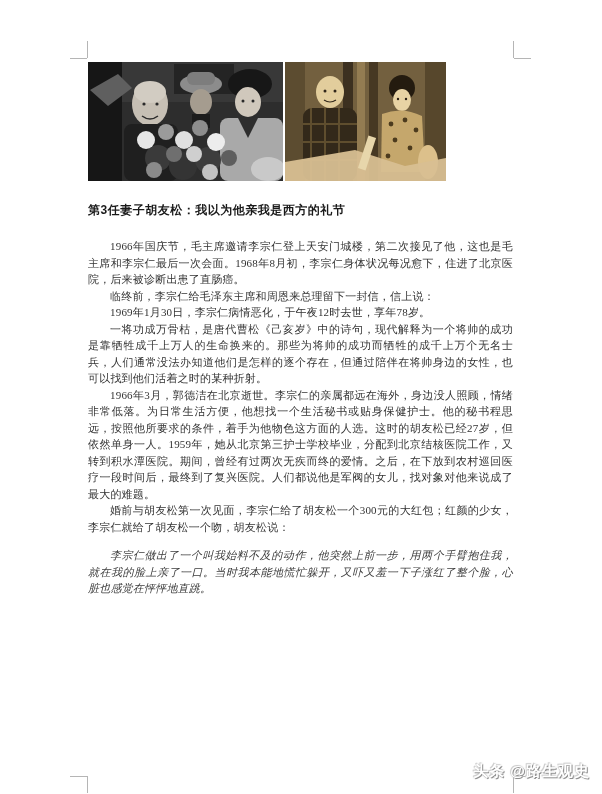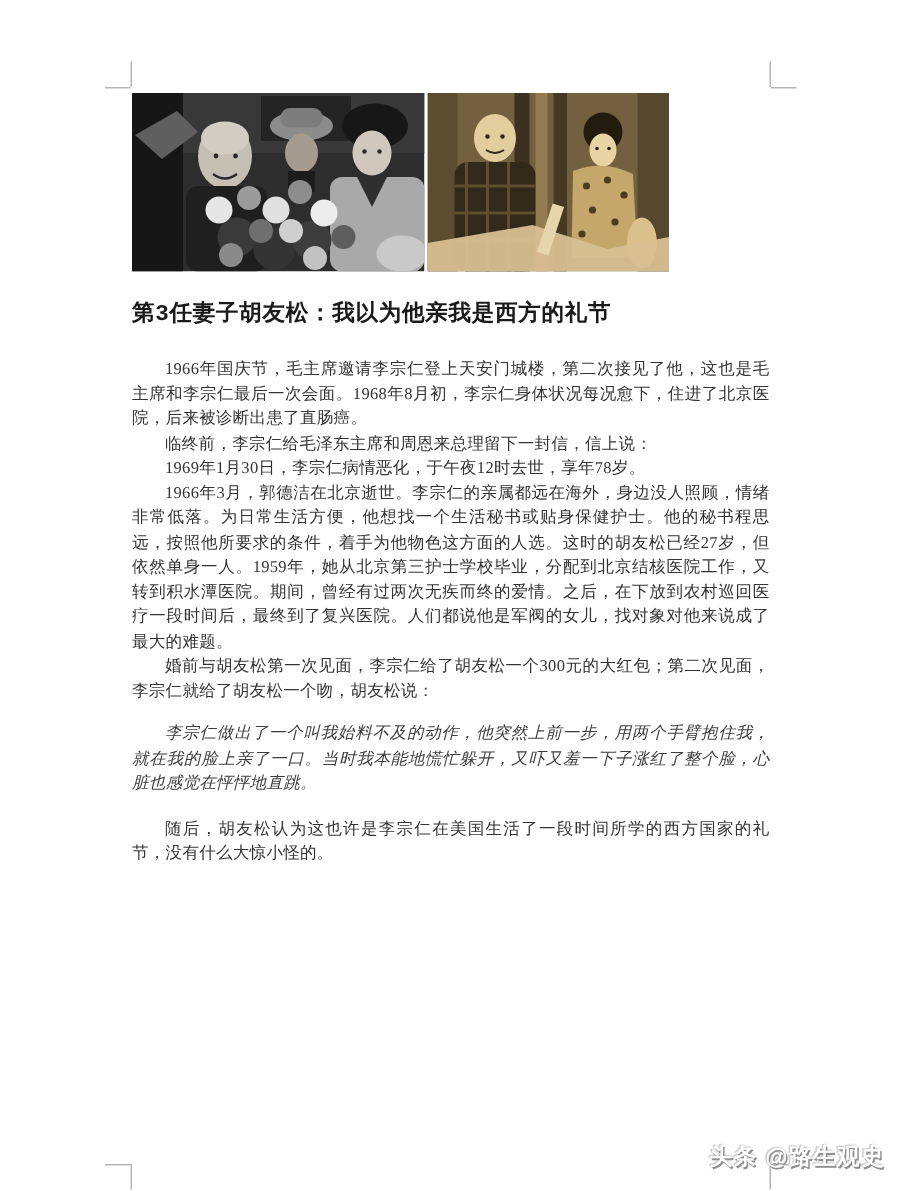--- a/index.html
+++ b/index.html
@@ -13,22 +13,22 @@
   .mark{position:absolute;background:#b5b5b5;}
   .mark.v{width:1px;height:17px;}
   .mark.h{height:1px;width:17px;}
 
   .content{position:absolute;left:88px;top:62px;width:425px;}
 
   .photo-row{display:flex;gap:2px;height:119px;}
   .photo-row svg{display:block;}
 
   h1.title{
-    font-family:Liberation Mono, monospace;
-    font-size:15px;line-height:14px;font-weight:bold;color:#1a1a1a;
+    font-family:Liberation Sans, sans-serif;
+    font-size:12px;line-height:14px;font-weight:bold;color:#1a1a1a;
     margin:22px 0 16px 0;letter-spacing:.5px;
   }
 
   p{margin:0;font-size:11px;line-height:16.5px;color:#333333;
     text-align:justify;text-indent:2em;letter-spacing:.2px;}
   p.first{margin-top:21px;}
   p.quote{font-style:italic;color:#3d3d3d;}
   p.quote-1{margin:18px 0 4px 0;}
   p.quote-2{margin:13px 0 13px 0;font-family:Liberation Mono, monospace;}
 
@@ -141,20 +141,20 @@
         <path d="M0 100 L70 88 L120 104 L161 96 L161 119 L0 119 Z" fill="#d8bf92" opacity="0.95"></path>
         <rect x="78" y="74" width="8" height="34" transform="rotate(18 82 91)" fill="#e7d6ab"></rect>
       </svg>
     </div>
 
     <h1 class="title">第3任妻子胡友松：我以为他亲我是西方的礼节</h1>
 
     <p class="first">1966年国庆节，毛主席邀请李宗仁登上天安门城楼，第二次接见了他，这也是毛主席和李宗仁最后一次会面。1968年8月初，李宗仁身体状况每况愈下，住进了北京医院，后来被诊断出患了直肠癌。</p>
     <p>临终前，李宗仁给毛泽东主席和周恩来总理留下一封信，信上说：</p>
     <p>1969年1月30日，李宗仁病情恶化，于午夜12时去世，享年78岁。</p>
+    <p>一将功成万骨枯，是唐代曹松《己亥岁》中的诗句，现代解释为一个将帅的成功是靠牺牲成千上万人的生命换来的。那些为将帅的成功而牺牲的成千上万个无名士兵，人们通常没法办知道他们是怎样的逐个存在，但通过陪伴在将帅身边的女性，也可以找到他们活着之时的某种折射。</p>
     <p>1966年3月，郭德洁在北京逝世。李宗仁的亲属都远在海外，身边没人照顾，情绪非常低落。为日常生活方便，他想找一个生活秘书或贴身保健护士。他的秘书程思远，按照他所要求的条件，着手为他物色这方面的人选。这时的胡友松已经27岁，但依然单身一人。1959年，她从北京第三护士学校毕业，分配到北京结核医院工作，又转到积水潭医院。期间，曾经有过两次无疾而终的爱情。之后，在下放到农村巡回医疗一段时间后，最终到了复兴医院。人们都说他是军阀的女儿，找对象对他来说成了最大的难题。</p>
-    <p>婚前与胡友松第一次见面，李宗仁给了胡友松一个300元的大红包；第二次见面，李宗仁就给了胡友松一个吻，胡友松说：</p>
+    <p>婚前与胡友松第一次见面，李宗仁给了胡友松一个300元的大红包；红颜的少女，李宗仁就给了胡友松一个吻，胡友松说：</p>
     <p class="quote quote-2">李宗仁做出了一个叫我始料不及的动作，他突然上前一步，用两个手臂抱住我，就在我的脸上亲了一口。当时我本能地慌忙躲开，又吓又羞一下子涨红了整个脸，心脏也感觉在怦怦地直跳。</p>
-    <p>随后，胡友松认为这也许是李宗仁在美国生活了一段时间所学的西方国家的礼节，没有什么大惊小怪的。</p>
   </div>
 
   <div class="watermark">头条 @路生观史</div>
 </div>
 
 </body></html>

